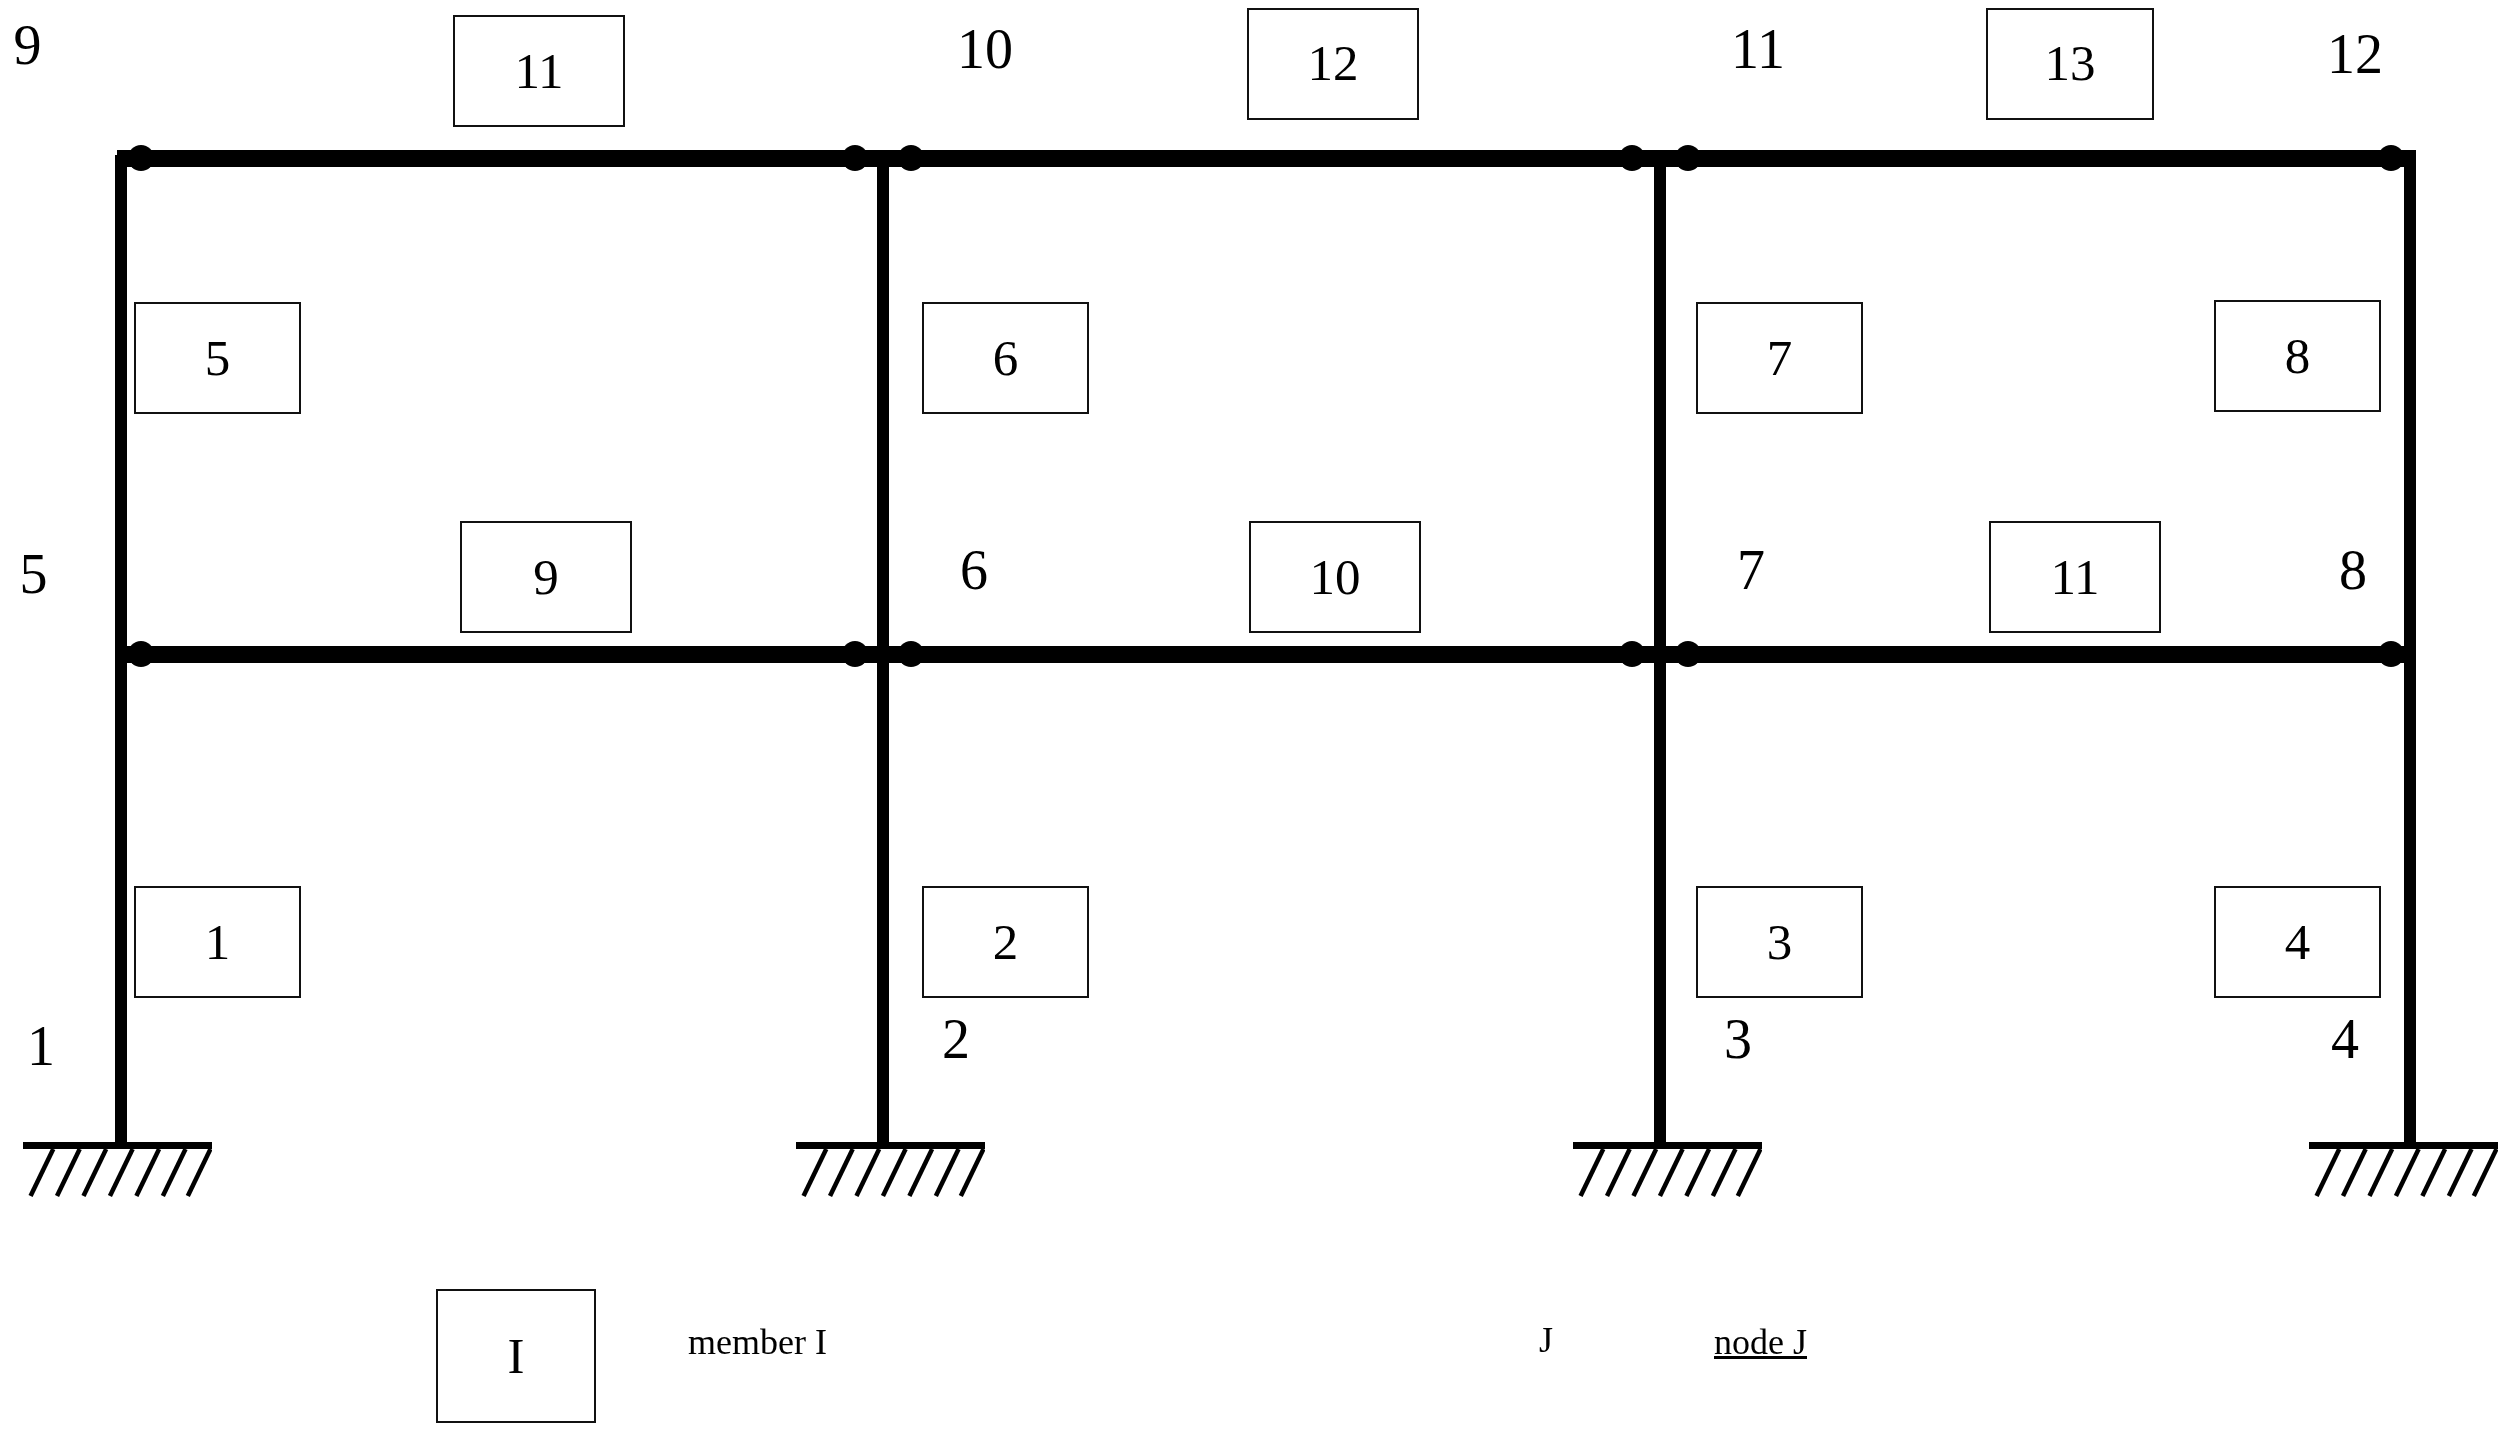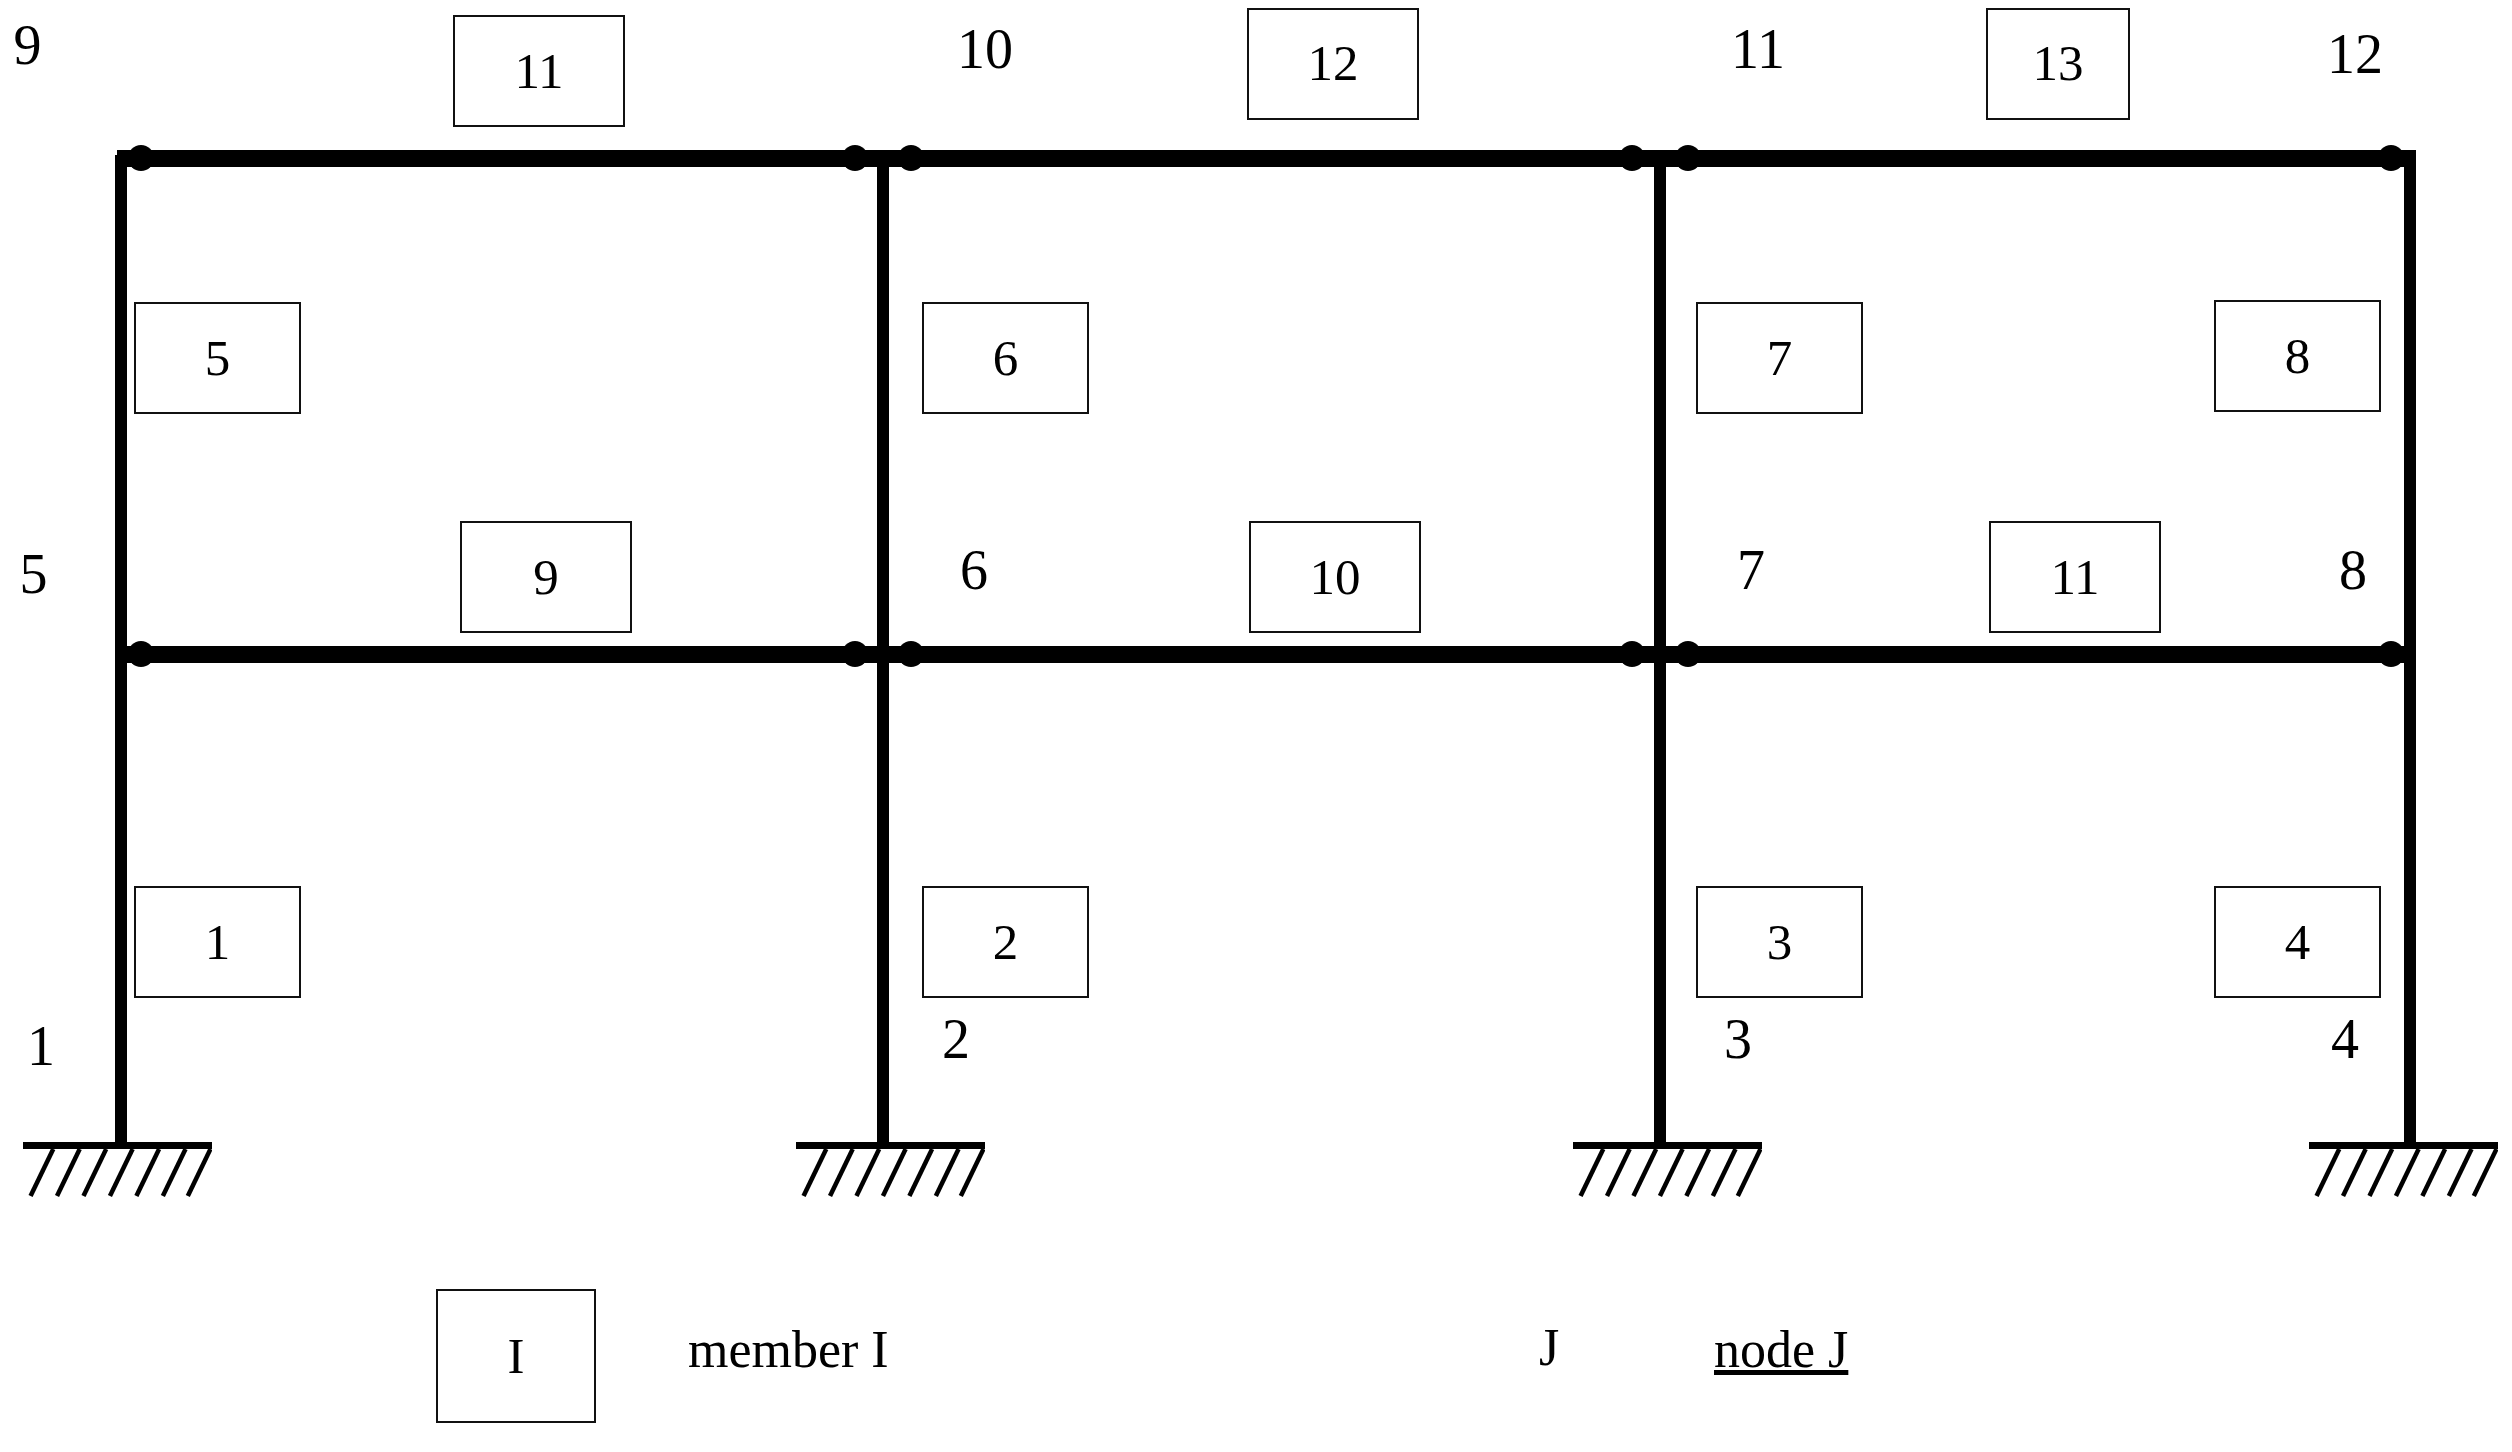--- a/index.html
+++ b/index.html
@@ -23,21 +23,21 @@
         display:flex;align-items:center;justify-content:center;
         font-size:51px;line-height:1;color:#000;box-sizing:border-box;}
 
   
   .nlabel{position:absolute;font-size:56px;line-height:1;color:#000;white-space:nowrap;}
 
   
   .legend-box{position:absolute;border:2.3px solid #111;background:#fff;
         display:flex;align-items:center;justify-content:center;
         font-size:51px;line-height:1;color:#000;box-sizing:border-box;}
-  .legend-text{position:absolute;font-size:52px;line-height:1;color:#000;white-space:nowrap;}
+  .legend-text{position:absolute;font-size:36px;line-height:1;color:#000;white-space:nowrap;}
 </style>
 </head>
 <body>
 
 <div id="stage">
 
   <div class="beam" style="left:117px;top:150px;width:2299px;height:16.6px;"></div>
   <div class="beam" style="left:117px;top:646px;width:2299px;height:16.6px;"></div>
 
   <div class="col" style="left:115px;top:155px;width:12px;height:992px;"></div>
@@ -117,21 +117,21 @@
         <line x1="145" y1="0" x2="115" y2="62"></line>
         <line x1="180" y1="0" x2="150" y2="62"></line>
         <line x1="215" y1="0" x2="185" y2="62"></line>
         <line x1="248" y1="0" x2="218" y2="62"></line>
       </g>
     </svg>
   </div>
 
   <div class="mbox" style="left:453px;top:15px;width:172px;height:112px;">11</div>
   <div class="mbox" style="left:1247px;top:7.5px;width:172px;height:112px;">12</div>
-  <div class="mbox" style="left:1986px;top:7.5px;width:144px;height:112px;">13</div>
+  <div class="mbox" style="left:1986px;top:7.5px;width:168px;height:112px;">13</div>
 
   <div class="mbox" style="left:134px;top:302px;width:167px;height:112px;">5</div>
   <div class="mbox" style="left:922px;top:302px;width:167px;height:112px;">6</div>
   <div class="mbox" style="left:1696px;top:302px;width:167px;height:112px;">7</div>
   <div class="mbox" style="left:2214px;top:300px;width:167px;height:112px;">8</div>
 
   <div class="mbox" style="left:460px;top:521px;width:172px;height:112px;">9</div>
   <div class="mbox" style="left:1249px;top:521px;width:172px;height:112px;">10</div>
   <div class="mbox" style="left:1989px;top:521px;width:172px;height:112px;">11</div>
 

